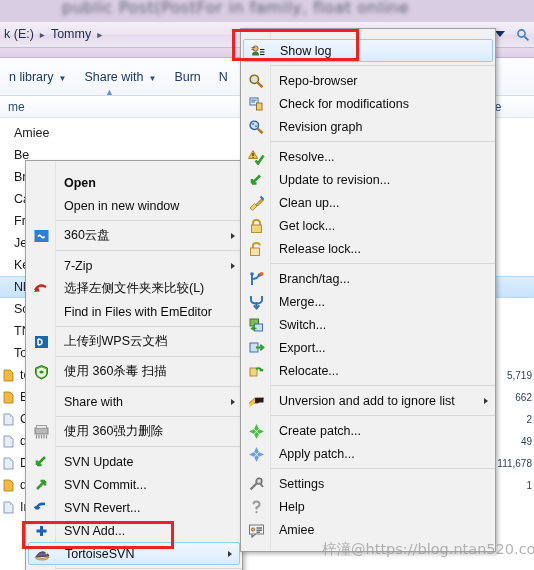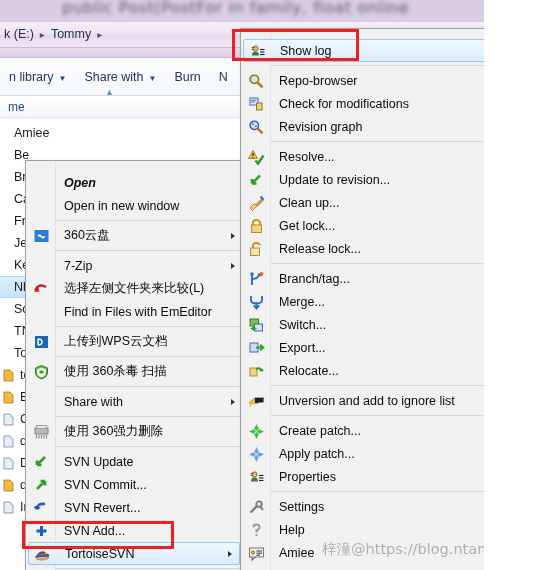--- a/index.html
+++ b/index.html
@@ -4,21 +4,21 @@
 <style>
   * { box-sizing: border-box; margin: 0; padding: 0; }
   html, body {
     width: 534px; height: 570px;
     overflow: hidden;
     font-family: "Liberation Sans", "DejaVu Sans", sans-serif;
     background: #ffffff;
   }
   #root {
     position: relative;
-    width: 484px; height: 570px;
+    width: 534px; height: 570px;
     overflow: hidden;
     background: #0f172a;
   }
 
   
   .code-band {
     position: absolute; left: 0; top: 0; width: 534px; height: 22px;
     background: #d9cde4;
     overflow: hidden;
   }
@@ -145,21 +145,21 @@
     display: flex; align-items: center; justify-content: center;
   }
   .mi .mi-label { padding-left: 8px; }
   .mi .mi-arrow {
     position: absolute; right: 7px; top: 50%; transform: translateY(-50%);
     width: 0; height: 0;
     border-left: 4px solid #333;
     border-top: 3.5px solid transparent;
     border-bottom: 3.5px solid transparent;
   }
-  .mi.bold .mi-label { font-weight: bold; font-style: italic; }
+  .mi.bold .mi-label { font-weight: bold; }
   .msep {
     height: 1px; margin: 3px 0 3px 30px; background: #d6d6d6;
   }
   .mi.hl {
     background: linear-gradient(to bottom,#f0f7ff,#dbecfd);
     border: 1px solid #9ec9e8;
     border-radius: 2px;
     margin: 0 2px;
     padding-left: 28px;
   }
@@ -668,33 +668,20 @@
           <span class="mi-ico">
             <svg width="17" height="16" viewBox="0 0 17 16">
               <path d="M8.5 1 L10.8 5.8 L8.5 8 L6.2 5.8 Z" fill="#6b9ee8"></path>
               <path d="M1 8.5 L5.8 6.2 L8 8.5 L5.8 10.8 Z" fill="#6b9ee8"></path>
               <path d="M16 8.5 L11.2 6.2 L9 8.5 L11.2 10.8 Z" fill="#6b9ee8"></path>
               <path d="M8.5 16 L10.8 11.2 L8.5 9 L6.2 11.2 Z" fill="#6b9ee8"></path>
             </svg>
           </span>
           <span class="mi-label">Apply patch...</span>
         </div>
-        <div class="mi">
-          <span class="mi-ico">
-            <svg width="17" height="16" viewBox="0 0 17 16">
-              <path d="M3 12.5 q0-4 3.5-4 q3.5 0 3.5 4 Z" fill="#3a7d2e"></path>
-              <circle cx="6.5" cy="5.5" r="2.6" fill="#e8b878" stroke="#8a5a24" stroke-width="0.9"></circle>
-              <path d="M2.5 4.5 L6 4.5 M2.5 6.5 L5 6.5" fill="none" stroke="#8a5a24" stroke-width="0.9"></path>
-              <line x1="11" y1="6.5" x2="15.5" y2="6.5" stroke="#222" stroke-width="1.1"></line>
-              <line x1="11" y1="9" x2="15.5" y2="9" stroke="#222" stroke-width="1.1"></line>
-              <line x1="11" y1="11.5" x2="15.5" y2="11.5" stroke="#222" stroke-width="1.1"></line>
-            </svg>
-          </span>
-          <span class="mi-label">Properties</span>
-        </div>
         <div class="msep"></div>
         <div class="mi">
           <span class="mi-ico">
             <svg width="17" height="16" viewBox="0 0 17 16">
               <path d="M2.5 13.5 Q6 10 9 7" fill="none" stroke="#7d7d7d" stroke-width="2.4"></path>
               <circle cx="11" cy="5.2" r="3" fill="#b8b8b8" stroke="#6a6a6a" stroke-width="1.2"></circle>
               <circle cx="11" cy="5.2" r="1.1" fill="#f0f0f0"></circle>
               <path d="M12.5 7.8 L15 11" fill="none" stroke="#7d7d7d" stroke-width="2"></path>
             </svg>
           </span>

